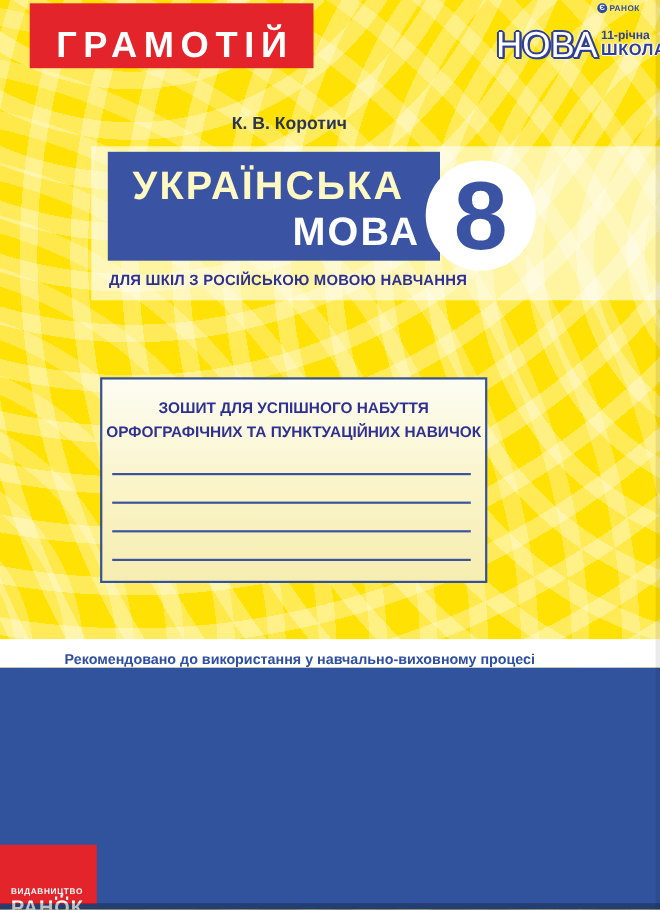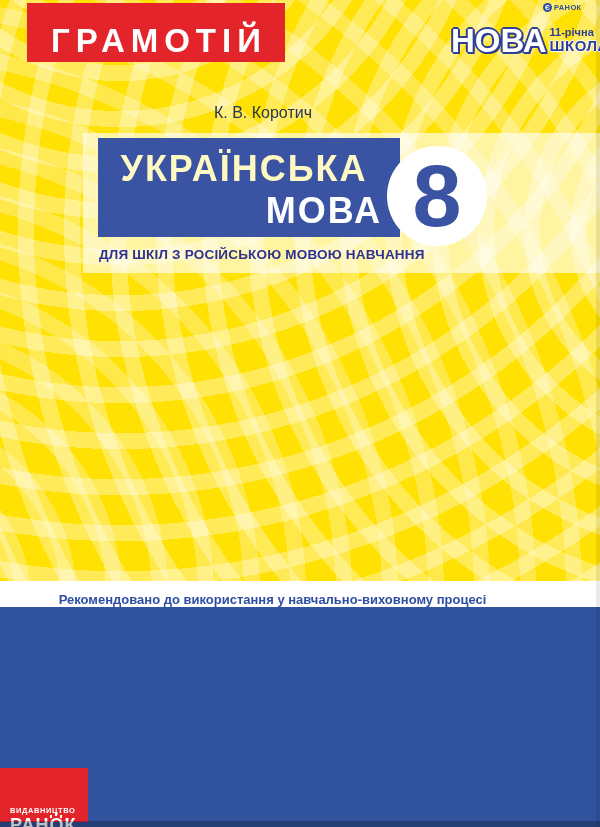--- a/index.html
+++ b/index.html
@@ -16,34 +16,34 @@
       repeating-radial-gradient(circle at 118% 28%, rgba(255,255,255,0) 0 30px, rgba(255,255,255,.32) 30px 46px),
       repeating-radial-gradient(circle at -18% 72%, rgba(255,255,255,0) 0 30px, rgba(255,255,255,.28) 30px 46px);
   }
   .abs{position:absolute;}
   
   .series-banner{left:27px; top:3px; width:258px; height:59px; background:var(--red,#E4242B);
     display:flex; align-items:center; justify-content:center;}
   .series-banner-label{color:#fff; font-weight:bold; font-size:33px; letter-spacing:6px; padding-left:6px;margin-top:16px;}
   
   .nova-badge{left:451px; top:26px; display:flex; align-items:flex-start;}
-  .nova-word{font-size:33px; font-weight:bold; line-height:29px; color:#fff;
+  .nova-word{font-size:33px; font-weight:normal; line-height:29px; color:#fff;
     text-shadow:-2px 0 0 #2e3f97, 2px 0 0 #2e3f97, 0 -2px 0 #2e3f97, 0 2px 0 #2e3f97,
       -1px -1px 0 #2e3f97, 1px -1px 0 #2e3f97, -1px 1px 0 #2e3f97, 2px 2px 0 #2e3f97;}
   .nova-col{margin-left:3px;}
   .nova-years{font-size:11px; font-weight:bold; color:#2e3f97; line-height:12px;}
   .nova-school{font-size:15px; font-weight:bold; color:#2e3f97; line-height:16px; letter-spacing:.5px;
     text-shadow:-1px 0 0 #fff, 1px 0 0 #fff, 0 -1px 0 #fff, 0 1px 0 #fff;}
   
   .eranok{left:543px; top:3px; display:flex; align-items:center; gap:2px;}
   .eranok-dot{width:9px; height:9px; border-radius:50%; background:#2d4ea2; color:#fff;
     font-size:7px; font-weight:bold; display:flex; align-items:center; justify-content:center;}
   .eranok-label{font-size:7.5px; font-weight:bold; color:#2d4ea2; letter-spacing:.4px;}
   
-  .author{left:110px; top:104px; width:306px; text-align:center; font-size:16px; font-weight:normal; color:#2B3550;}
+  .author{left:110px; top:104px; width:306px; text-align:center; font-size:16px; font-weight:bold; color:#2B3550;}
   
   .pale-band{left:83px; top:133px; width:517px; height:140px; background:rgba(255,255,255,.62);}
   
   .title-plate{left:98px; top:138px; width:302px; height:99px; background:var(--plate-blue,#3A54A3);}
   .title-line1{position:absolute; top:13px; left:4px; right:14px; text-align:center;
     font-size:36px; font-weight:bold; letter-spacing:2px; color:#fef9c3; line-height:1;}
   .title-line2{position:absolute; top:55px; right:18px; text-align:right;
     font-size:36px; font-weight:bold; letter-spacing:2px; color:#fff; line-height:1;margin-left:32px;}
   .grade-circle{left:387px; top:146px; width:100px; height:100px; border-radius:50%; background:#fff;
     display:flex; align-items:center; justify-content:center;}
@@ -103,20 +103,32 @@
     <div class="title-line1">УКРАЇНСЬКА</div>
     <div class="title-line2">МОВА</div>
   </div>
 
   <div class="abs grade-circle">
     <span class="grade-number">8</span>
   </div>
 
   <div class="abs subtitle">ДЛЯ ШКІЛ З РОСІЙСЬКОЮ МОВОЮ НАВЧАННЯ</div>
 
+  <div class="abs notebook-box">
+    <div class="notebook-heading">
+      <div>ЗОШИТ ДЛЯ УСПІШНОГО НАБУТТЯ</div>
+      <div>ОРФОГРАФІЧНИХ ТА ПУНКТУАЦІЙНИХ НАВИЧОК</div>
+    </div>
+    <div>
+        <div class="write-line" style="top: 85px;"></div>
+        <div class="write-line" style="top: 111px;"></div>
+        <div class="write-line" style="top: 137px;"></div>
+        <div class="write-line" style="top: 163px;"></div>
+      </div>
+  </div>
 
   <div class="abs rec-band">
     <div class="rec-text">Рекомендовано до використання у навчально-виховному процесі</div>
   </div>
 
   <div class="abs bottom-panel"></div>
 
   <div class="abs publisher-logo">
     <div class="publisher-type">ВИДАВНИЦТВО</div>
     <div class="publisher-name">

